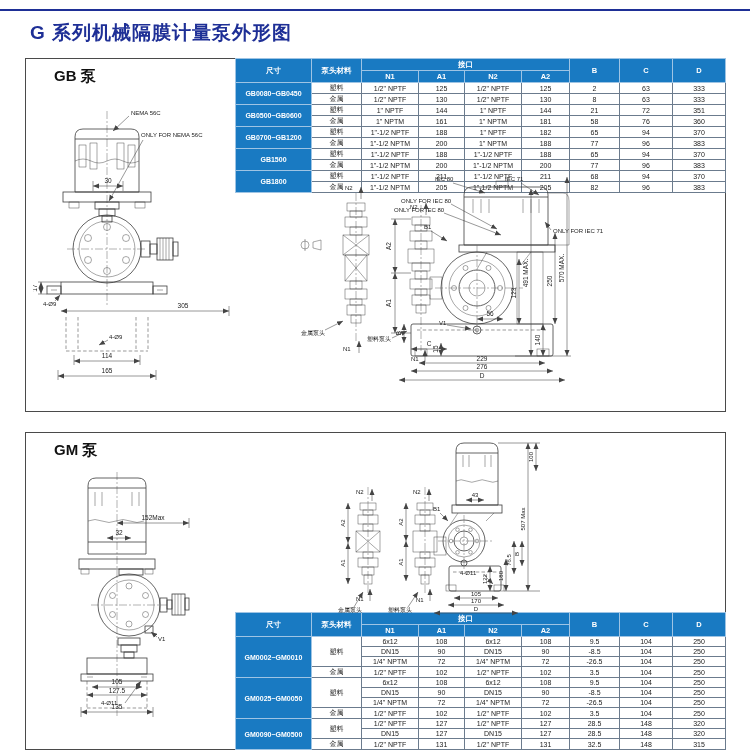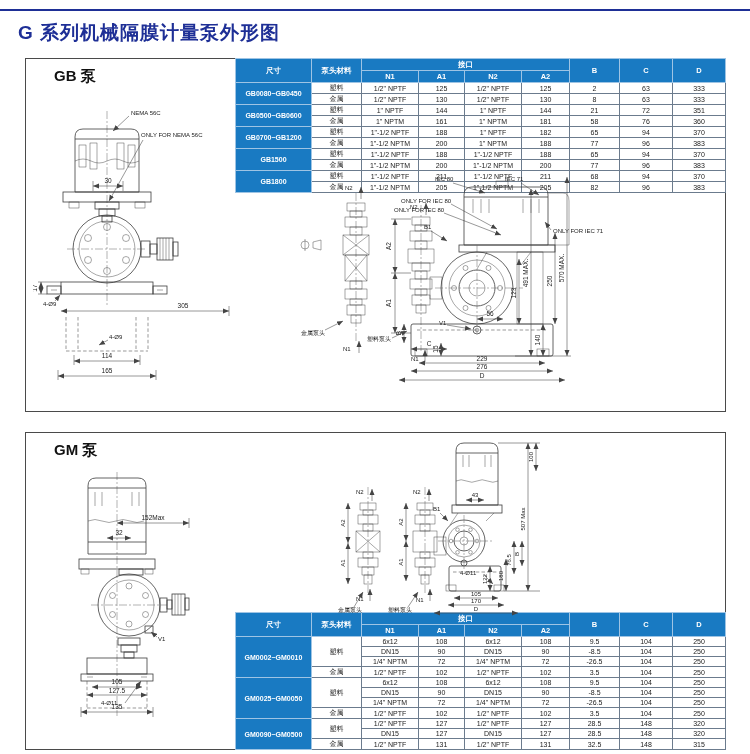--- a/index.html
+++ b/index.html
@@ -1,19 +1,19 @@
 <!DOCTYPE html>
 <html><head>
 <meta charset="utf-8">
 <style>
   html,body{margin:0;padding:0;background:#fff;}
   body{font-family:"Liberation Sans","DejaVu Sans",sans-serif;}
   .page{position:relative;width:750px;height:754px;background:#fff;overflow:hidden;}
   .top-rule{position:absolute;left:0;top:9px;width:750px;height:2px;background:#1e2f96;}
-  .title{position:absolute;left:18px;top:20px;margin:0;font-size:19px;font-weight:bold;color:#1e2f96;letter-spacing:1px;}
+  .title{position:absolute;left:30px;top:20px;margin:0;font-size:19px;font-weight:bold;color:#1e2f96;letter-spacing:1px;}
   .panel{position:absolute;left:25px;width:699px;border:1px solid #4a4a4a;background:#fff;}
   .panel.gb{top:58px;height:352px;}
   .panel.gm{top:432px;height:316px;}
   .panel-label{position:absolute;left:28px;top:8px;font-size:15px;font-weight:bold;color:#111;}
   .spec-table{position:absolute;right:-1px;border-collapse:collapse;table-layout:fixed;width:490px;
               font-size:7px;color:#222;text-align:center;background:#fff;}
   .panel.gb .spec-table{top:-1px;}
   .panel.gm .spec-table{bottom:-1px;}
   .spec-table th,.spec-table td{border:1px solid #6b7b8d;padding:0;overflow:hidden;white-space:nowrap;}
   .spec-table thead th{background:#197ac2;color:#fff;font-size:7.5px;font-weight:bold;height:11px;border-color:#9ec4e4;}

